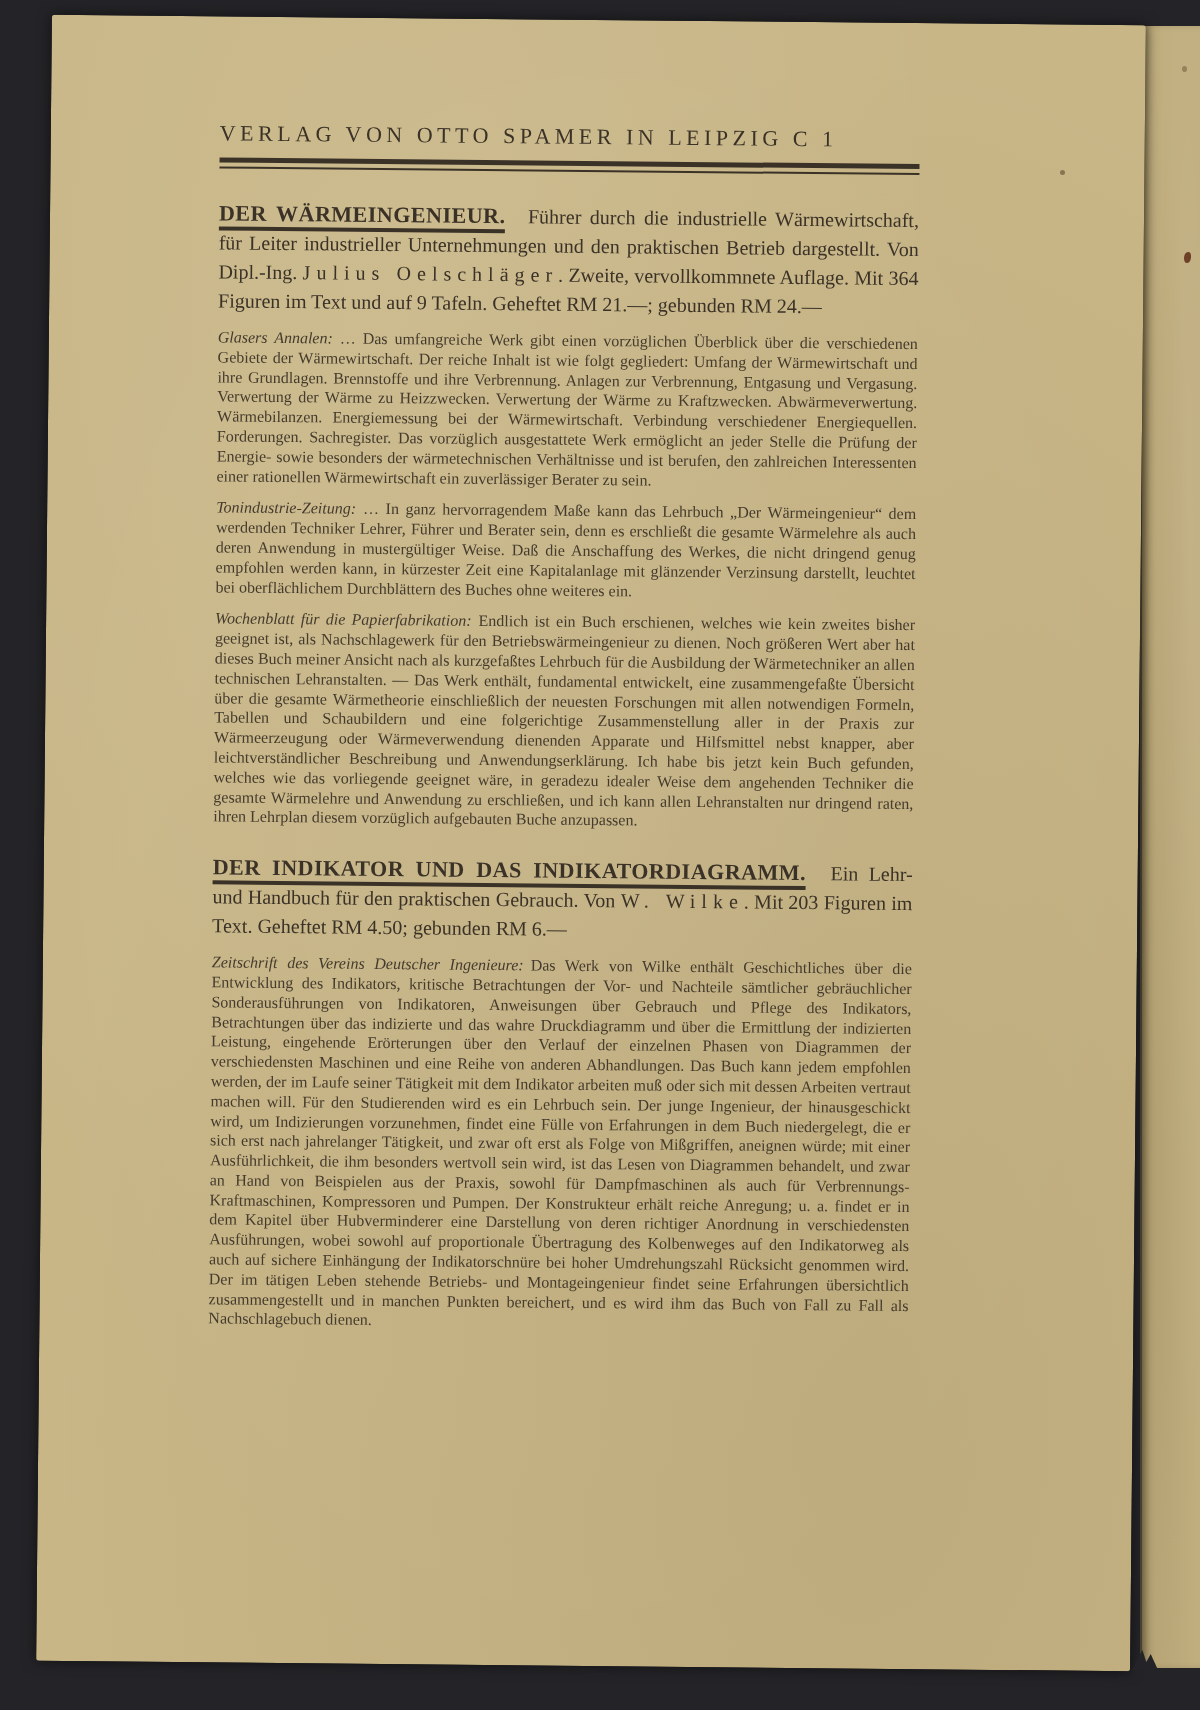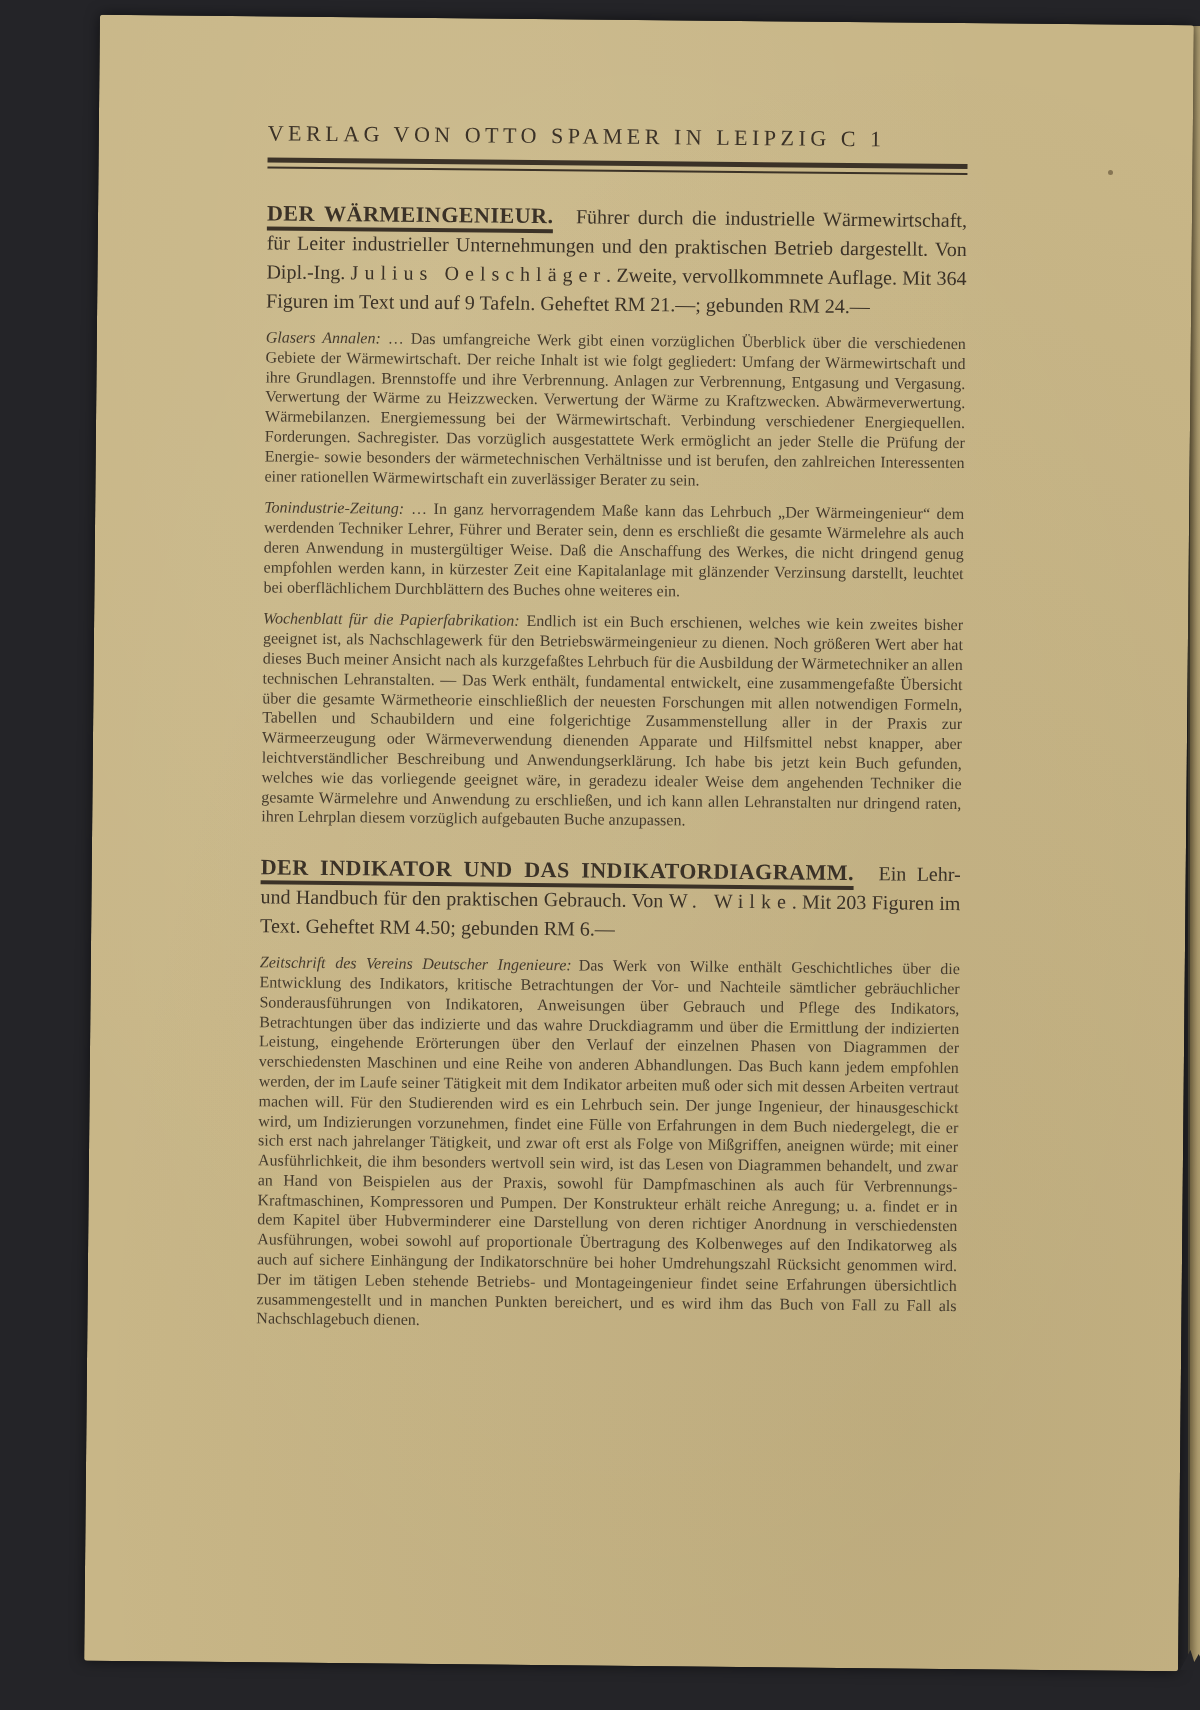--- a/index.html
+++ b/index.html
@@ -10,21 +10,21 @@
     --background:#242428;
   }
   *{box-sizing:border-box;}
   html,body{margin:0;padding:0;}
   body{
     width:1200px;height:1710px;
     background:var(--background);
     overflow:hidden;position:relative;
     font-family:"Liberation Serif", serif;
   }
-  .scan{position:absolute;inset:0;margin-left:48px;}
+  .scan{position:absolute;inset:0;}
 
   
   .page-next{
     position:absolute;left:1140px;top:26px;width:60px;height:1642px;
     background:
       radial-gradient(ellipse at 80% 30%, rgba(255,255,255,.05), transparent 60%),
       radial-gradient(ellipse at 20% 70%, rgba(80,60,20,.12), transparent 70%),
       var(--paper-edge);
     border-left:2px solid #4a4434;
     box-shadow:inset 8px 0 10px -5px rgba(40,30,10,.6);

